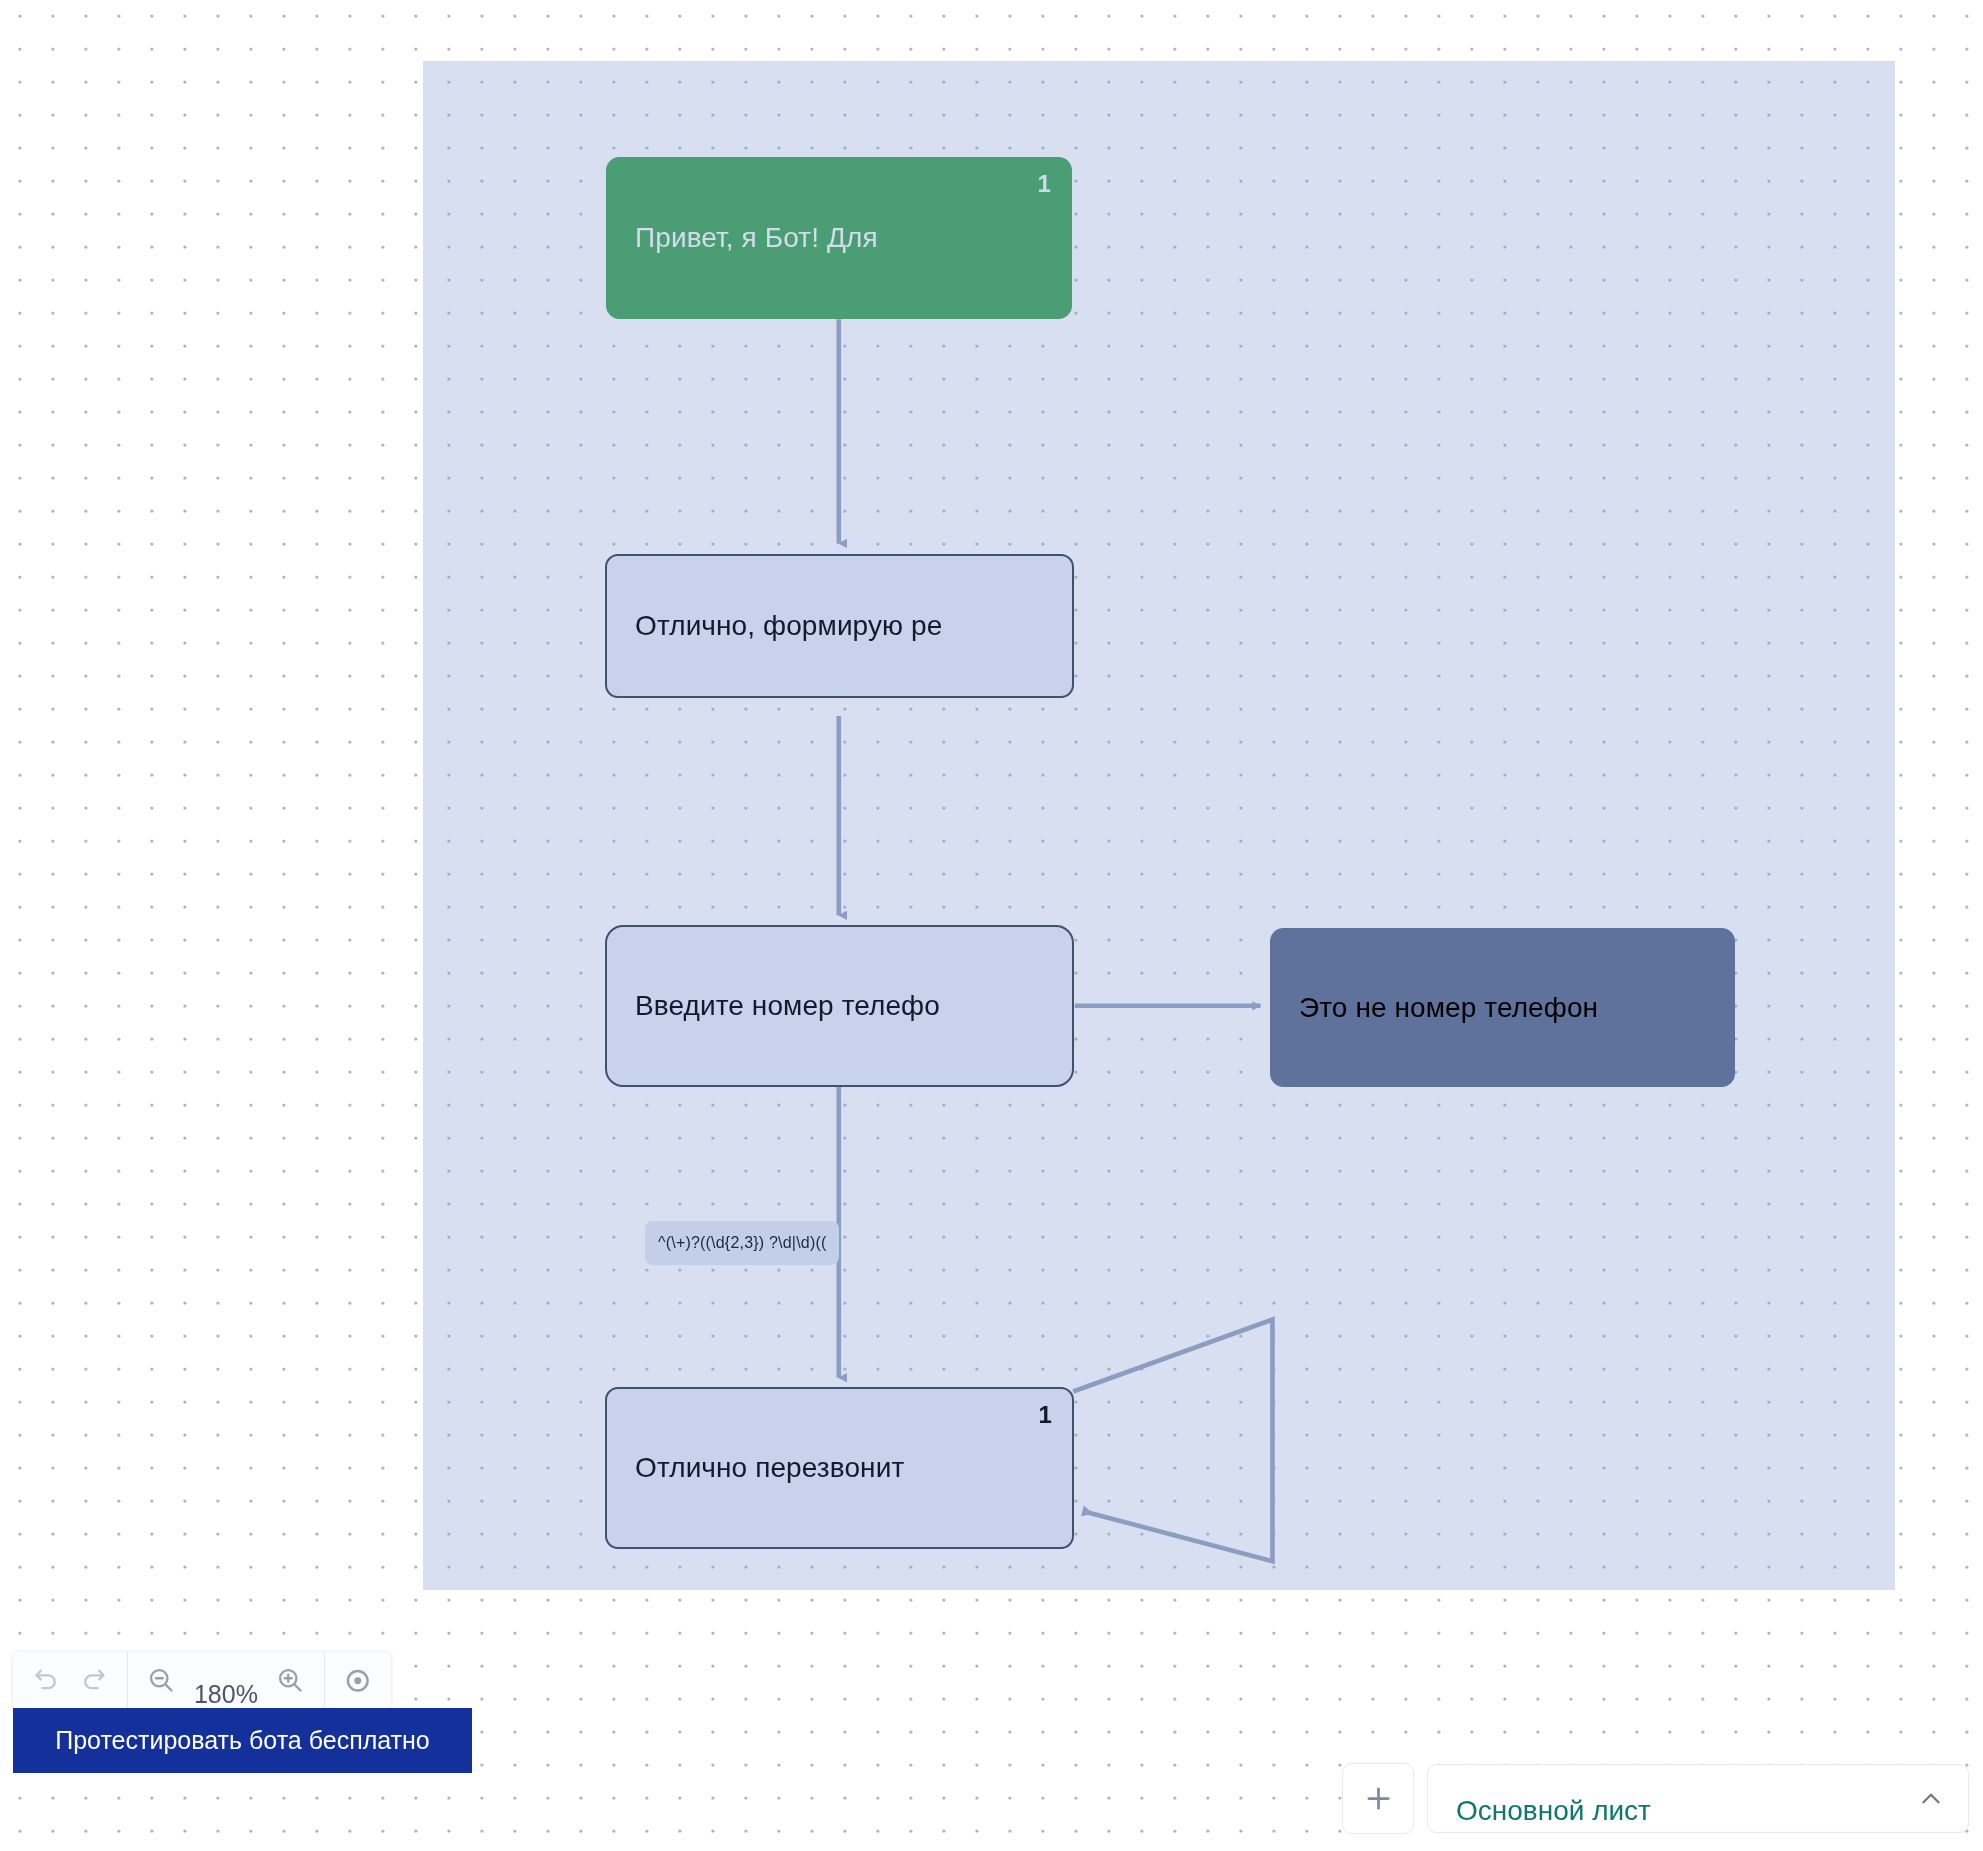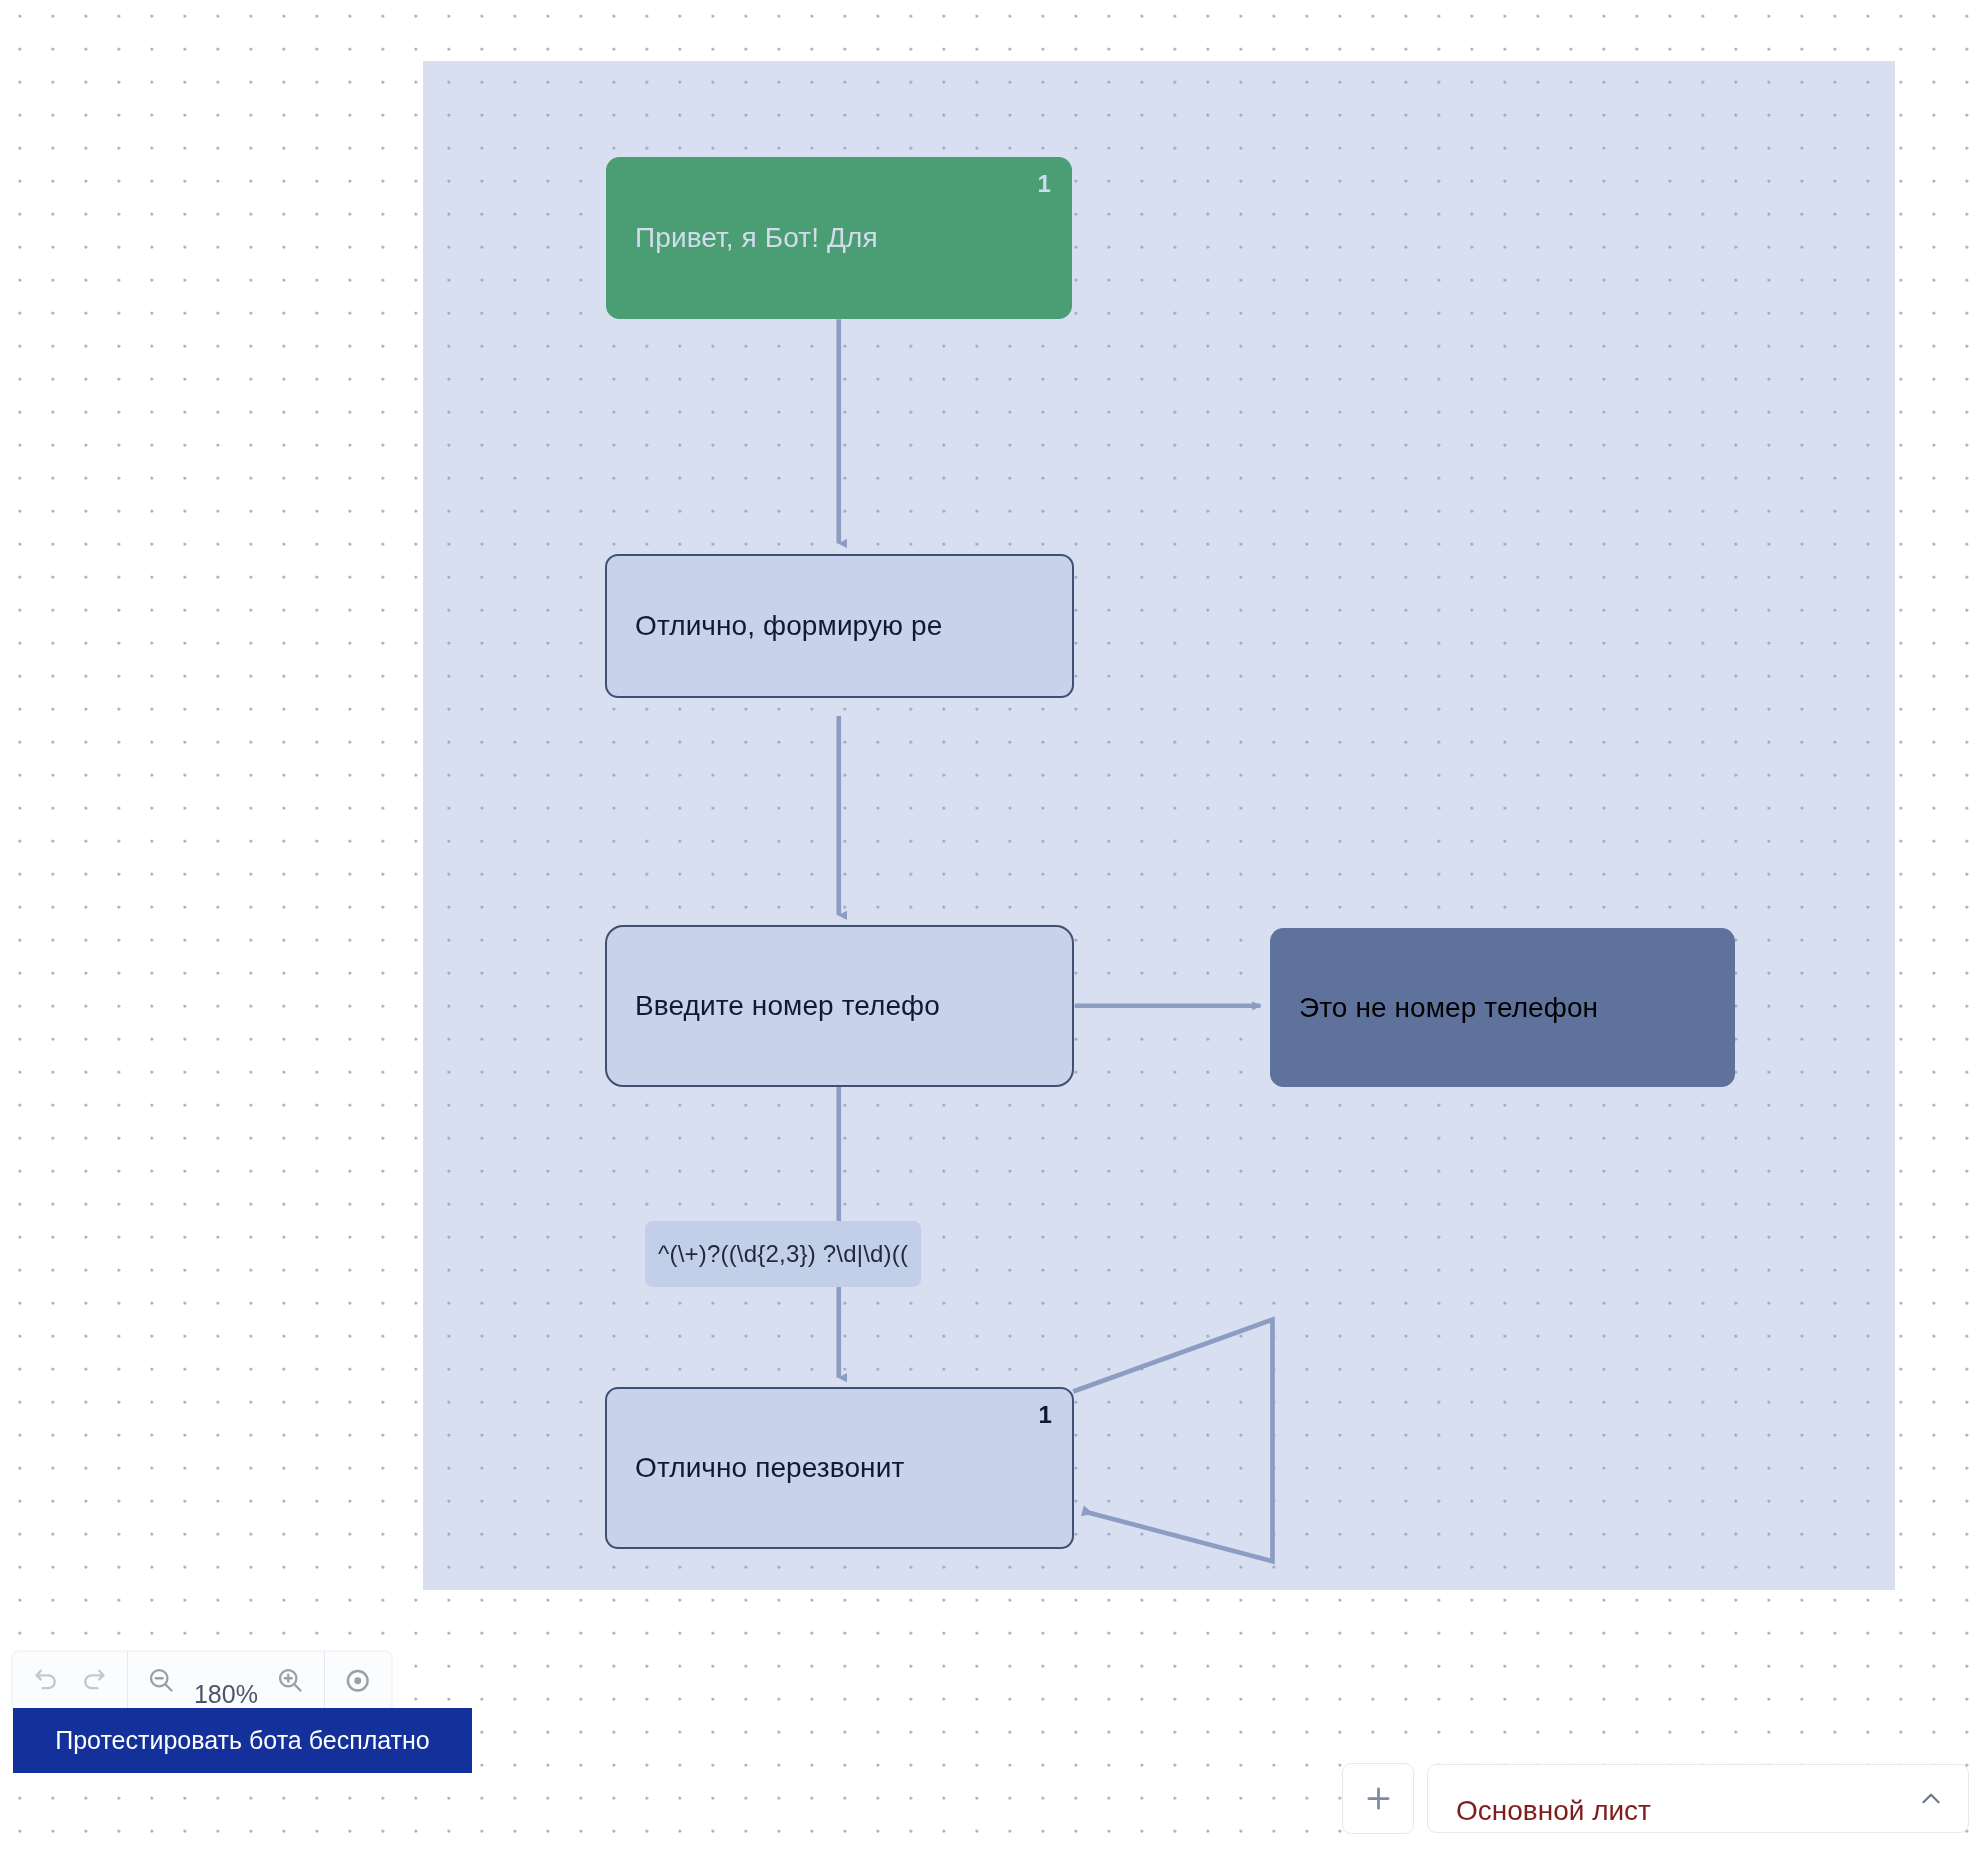--- a/index.html
+++ b/index.html
@@ -82,25 +82,25 @@
   #node-reply     { left: 605px; top: 554px;  width: 469px; height: 144px; }
   #node-phone     { left: 605px; top: 925px; width: 469px; height: 162px; border-radius: 18px; }
   #node-notphone  { left: 1270px; top: 928px; width: 465px; height: 159px; }
   #node-manager   { left: 605px; top: 1387px; width: 469px; height: 162px; }
 
   
   .edge-label {
     position: absolute;
     left: 645px;
     top: 1221px;
-    padding: 19px 13px;
+    padding: 13px 13px;
     border-radius: 7.4px;
     background: #c3cfe8;
     color: #1e293b;
-    font-size: 24px;
+    font-size: 16px;
     letter-spacing: 0.2px;
     white-space: nowrap;
   }
 
   
   .toolbar-wrap {
     position: absolute;
     left: 13px;
     bottom: 78px;
     display: flex;
@@ -181,21 +181,21 @@
     border-radius: 9.2px;
     display: flex;
     align-items: center;
     justify-content: space-between;
     padding: 0 24px 0 28px;
     box-sizing: border-box;
     cursor: pointer;
   }
   .sheet-select-label {
     font-size: 28px;
-    color: #7f1d1d;
+    color: #0f766e;
     margin-top: 24px;
   }
 </style>
 </head>
 <body>
 
 <div id="app">
 
   <div class="selection-overlay"></div>
 

